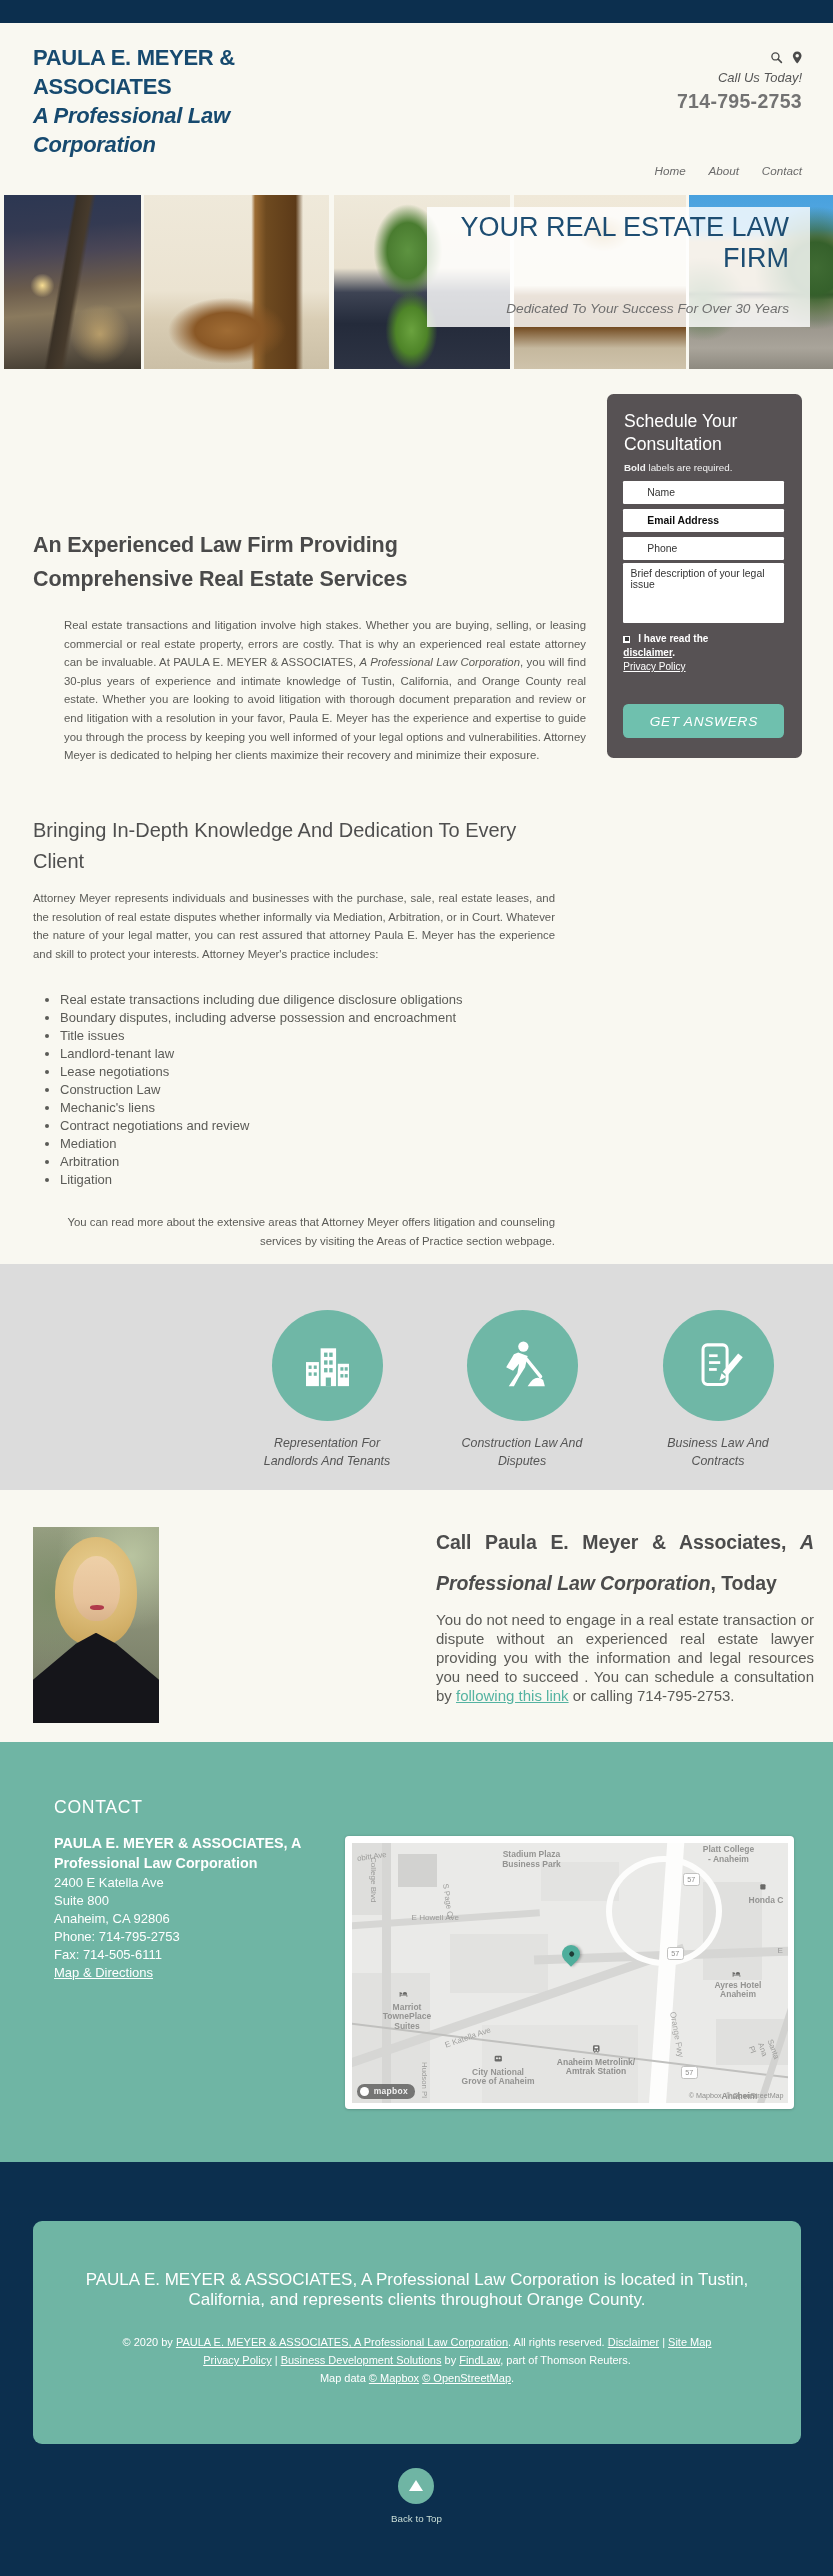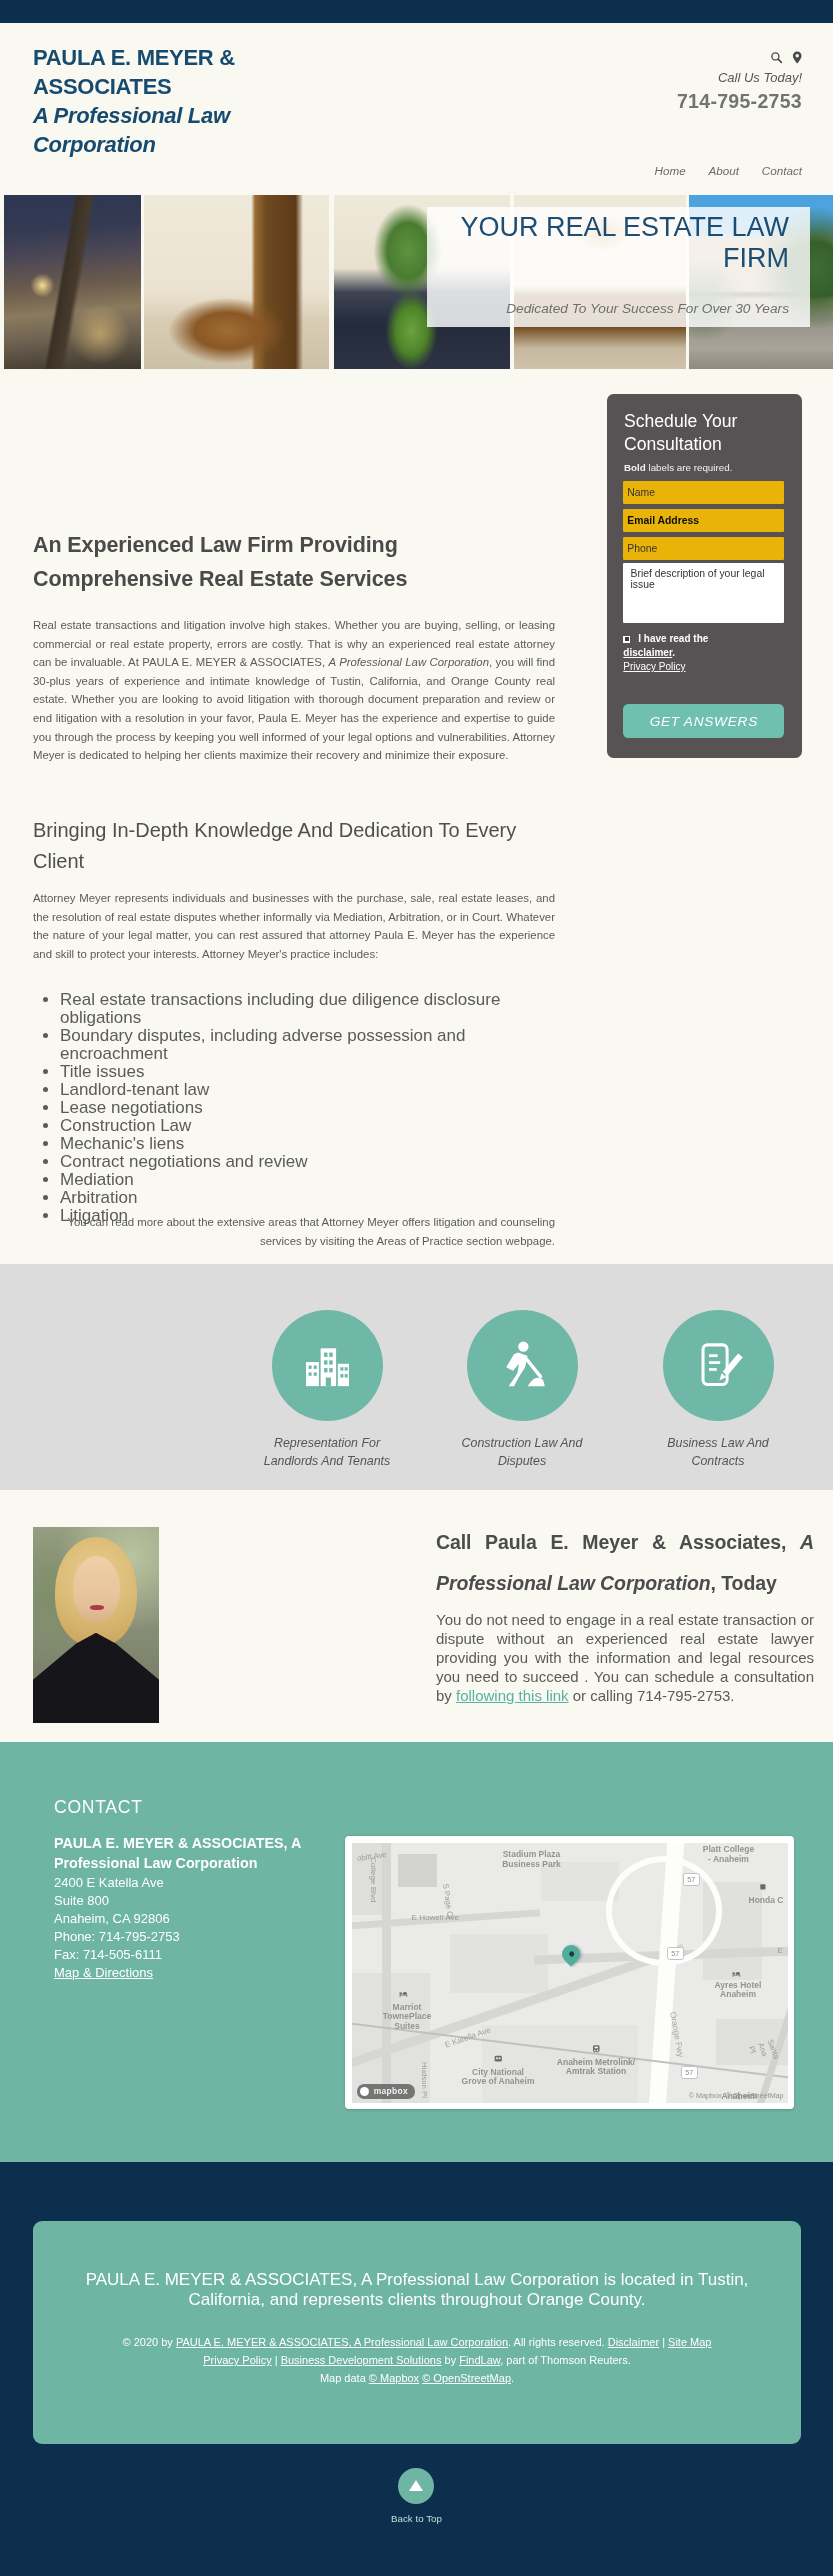--- a/index.html
+++ b/index.html
@@ -50,22 +50,22 @@
   .hero-title{position:absolute;top:5.2px;right:21px;text-align:right;color:#1d4d72;
               font-size:27px;line-height:31px;letter-spacing:0;}
   .hero-tagline{position:absolute;bottom:10.4px;right:21px;font-style:italic;color:#6f6f6f;font-size:13.7px;}
 
   
   .form-panel{position:absolute;left:607px;top:394px;width:195px;height:364px;background:#575254;
               border-radius:6.5px;color:#fff;}
   .fp-title{position:absolute;left:17px;top:15.6px;font-size:17.6px;line-height:23px;font-weight:400;}
   .fp-note{position:absolute;left:17px;top:68px;font-size:9.8px;color:#f2f2f2;}
   .fp-input{position:absolute;left:16.3px;width:161px;height:23px;border:none;border-radius:1.3px;
-            background:#eab308;font-family:"Liberation Sans",sans-serif;font-size:10.4px;color:#333;
-            padding:0 4px;box-sizing:border-box;}
+            background:#ffffff;font-family:"Liberation Sans",sans-serif;font-size:10.4px;color:#333;
+            padding:0 24px;box-sizing:border-box;}
   .fp-input::placeholder{color:#333;opacity:1;}
   .fp-input.bold-ph::placeholder{color:#0d0d0d;font-weight:bold;}
   .fp-name{top:87px;} .fp-email{top:115px;} .fp-phone{top:143px;}
   .fp-textarea{position:absolute;left:16.3px;top:169px;width:161px;height:60px;border:none;border-radius:1.3px;
             background:#fff;font-family:"Liberation Sans",sans-serif;font-size:10.4px;color:#333;
             padding:4.6px 7.2px;box-sizing:border-box;resize:none;}
   .fp-textarea::placeholder{color:#333;opacity:1;}
   .fp-check{position:absolute;left:16.3px;top:238px;width:127px;font-size:10px;font-weight:bold;
             line-height:13.7px;}
   .cbox{display:inline-block;width:7.2px;height:7.2px;background:#fff;vertical-align:-0.7px;
@@ -76,25 +76,25 @@
   .fp-privacy a{color:#fff;text-decoration:underline;cursor:pointer;}
   .fp-btn{position:absolute;left:16.3px;top:310px;width:161px;height:34px;background:#6fc0ae;border:none;
           border-radius:5.2px;color:#fff;font-style:italic;font-size:13.7px;letter-spacing:0.7px;
           font-family:"Liberation Sans",sans-serif;cursor:pointer;}
 
   
   .a-h1{position:absolute;left:33px;top:528px;width:456px;font-size:21.5px;font-weight:bold;
         color:#4a4a4a;line-height:34px;letter-spacing:-0.1px;}
   .a-p{position:absolute;left:33px;width:522px;font-size:11.4px;line-height:18.6px;color:#5b5b57;
        text-align:justify;}
-  .a-p1{top:616px;} .a-p2{top:889px;} .a-p3{top:1213px;text-align:right;}
+  .a-p1{top:616px;margin-left:31px;} .a-p2{top:889px;} .a-p3{top:1213px;text-align:right;}
   .a-h2{position:absolute;left:33px;top:815px;width:501px;font-size:20px;font-weight:400;
         color:#4f4f4f;line-height:31px;}
   .a-ul{position:absolute;left:33px;top:991px;width:508px;margin:0;padding-left:27px;
-        font-size:17px;line-height:18px;color:#5b5b57;}
+        font-size:13px;line-height:18px;color:#5b5b57;}
   .a-ul li{padding:0;margin:0;}
 
   
   .features{position:absolute;left:0;top:1264px;width:833px;height:226px;background:#dcdcdc;}
   .feature{position:absolute;top:46px;width:208px;text-align:center;}
   .f1{left:28px;} .f2{left:223px;} .f3{left:418px;} .f4{left:614px;}
   .fcircle{width:111px;height:111px;border-radius:50%;background:#6fb7a6;margin:0 auto;
            display:flex;align-items:center;justify-content:center;}
   .fcap{margin-top:14.3px;font-style:italic;font-size:12.4px;color:#555;line-height:17.6px;white-space:pre-line;}
 

